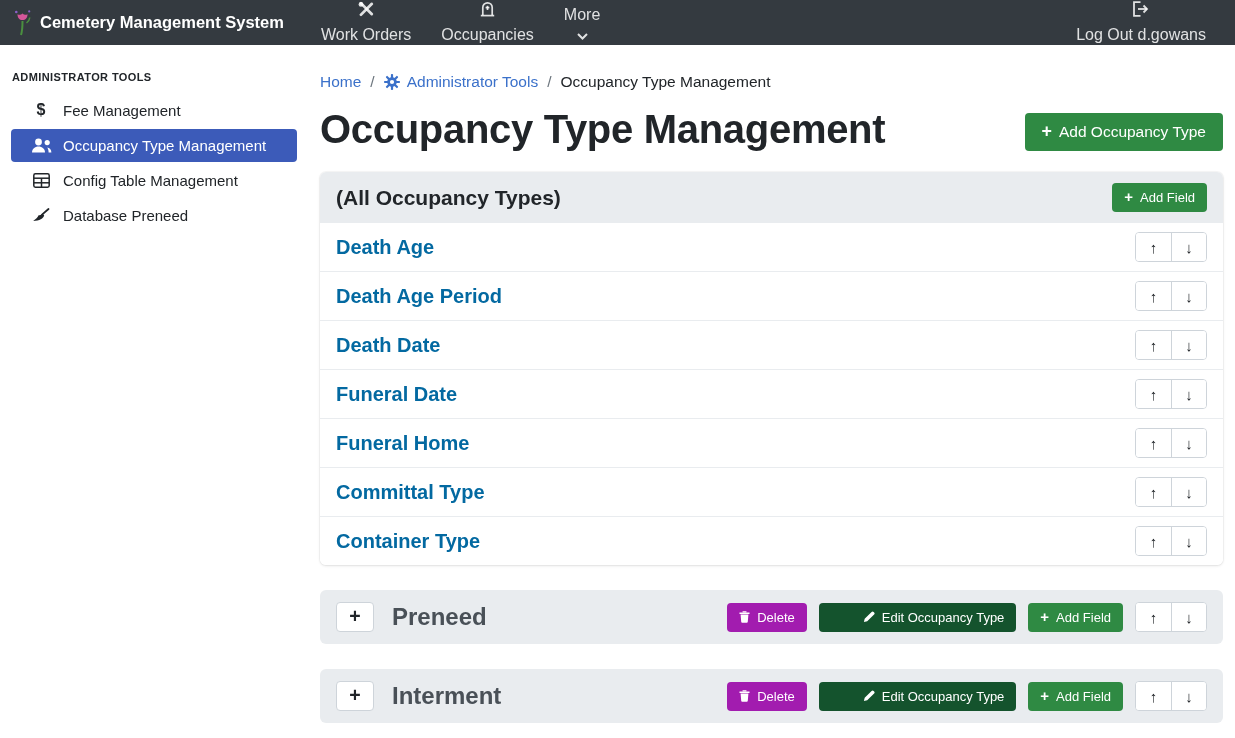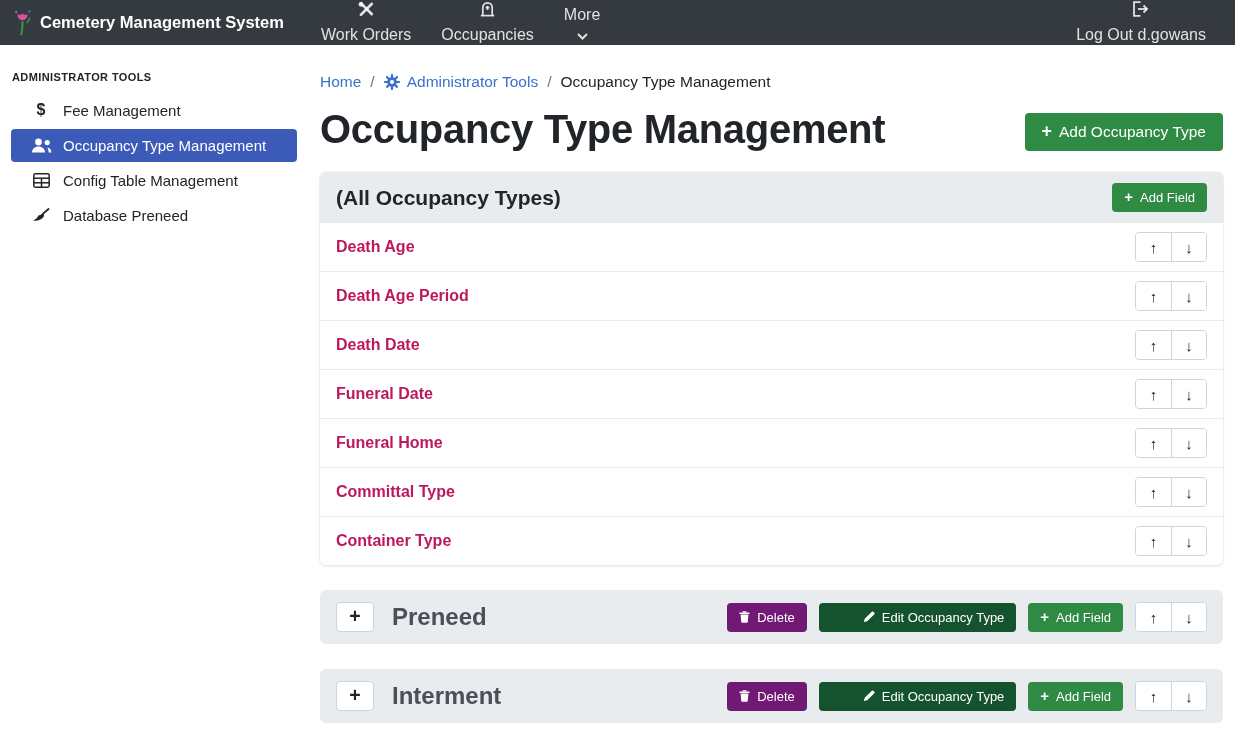--- a/index.html
+++ b/index.html
@@ -42,36 +42,36 @@
   .title-row { display:flex; align-items:flex-start; justify-content:space-between; margin-top:10px; }
   .page-title { font-size:40px; font-weight:600; letter-spacing:-.3px; color:#212529; }
   
   .btn {
     border:none; border-radius:4px; color:#fff; cursor:pointer;
     display:inline-flex; align-items:center; gap:7px; font-family:inherit; white-space:nowrap;
   }
   .btn-lg { font-size:15.5px; padding:10px 17px; margin-top:6px; }
   .btn-sm { font-size:13px; padding:7px 12px; }
   .btn-green { background:#2f8a43; }
-  .btn-red   { background:#701a75; }
+  .btn-red   { background:#a21caf; }
   .btn-teal  { background:#14532d;padding-left:44px; }
   .plus { font-weight:700; font-size:1.15em; line-height:1; }
   
   .card { margin-top:20px; border-radius:6px; background:#fff; box-shadow:0 0 0 1px rgba(0,0,0,.03), 0 1px 3px rgba(0,0,0,.10); }
   .card-header {
     display:flex; align-items:center; justify-content:space-between;
     background:#e9ecef; border-radius:6px 6px 0 0; padding:11px 16px;
   }
   .card-title { font-size:21px; font-weight:600; color:#212529; }
   .field-row {
     display:flex; align-items:center; justify-content:space-between;
     padding:9px 16px; border-bottom:1px solid #e9ecef; background:#fff;
   }
   .field-row:last-child { border-bottom:none; border-radius:0 0 6px 6px; }
-  .field-link { font-size:16px; font-weight:700; color:#be185d; cursor:pointer; text-decoration:none; }
+  .field-link { font-size:20px; font-weight:700; color:#0369a1; cursor:pointer; text-decoration:none; }
   .arrow-group { display:inline-flex; border:1px solid #ced4da; border-radius:4px; overflow:hidden; background:#fff; }
   .arrow-btn {
     width:35px; height:28px; background:#fff; border:none; color:#212529;
     font-size:15px; cursor:pointer; display:flex; align-items:center; justify-content:center; font-family:inherit;
   }
   .arrow-btn + .arrow-btn { border-left:1px solid #ced4da; }
   
   .section { margin-top:25px; background:#e9ecef; border-radius:6px; padding:12px 16px; display:flex; align-items:center; }
   .expand-btn {
     width:38px; height:30px; background:#fff; border:1px solid #ced4da; border-radius:4px;

